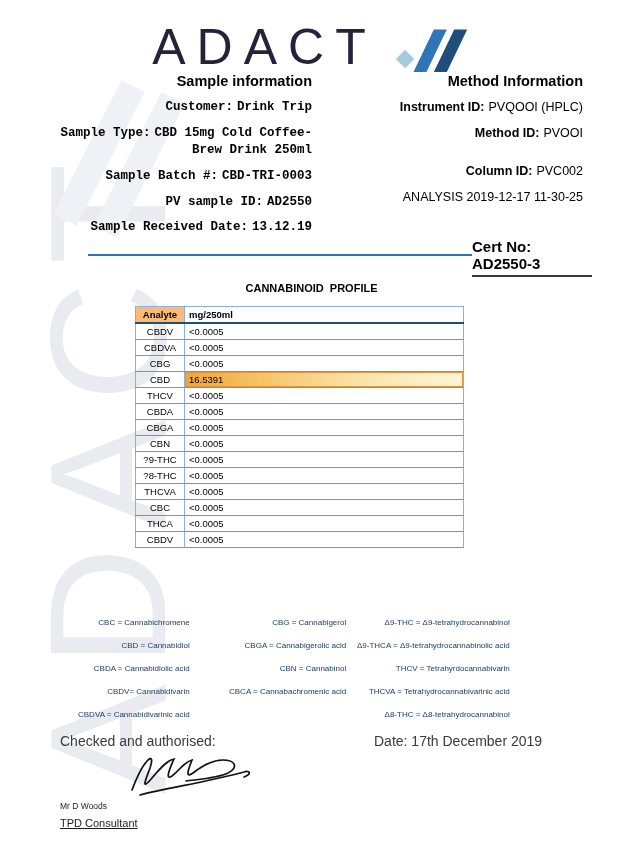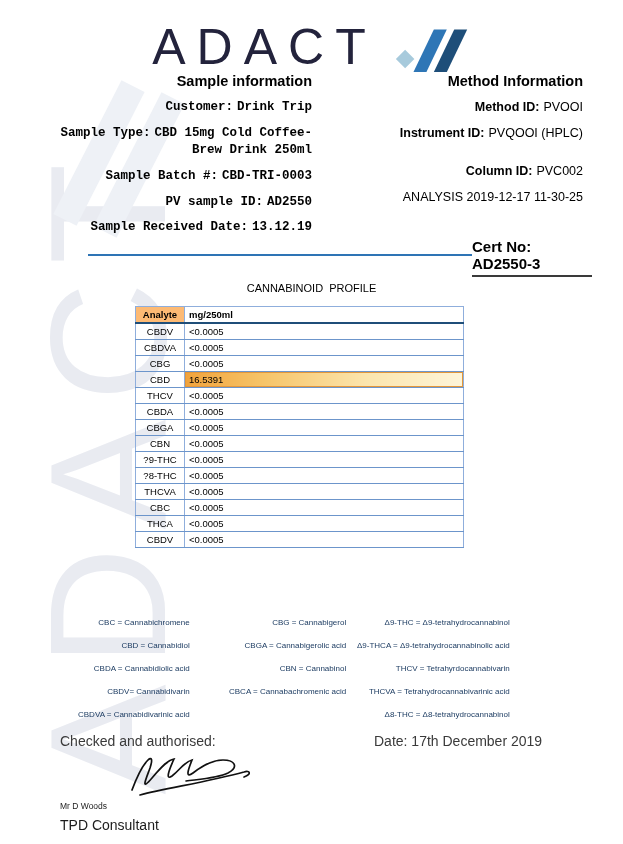--- a/index.html
+++ b/index.html
@@ -33,21 +33,21 @@
   .field .val { margin-left:4px; }
   .gap-above { margin-top:21px !important; }
   
   .divider { position:absolute; top:254px; left:88px; width:384px; height:2px;
              background:#2e74b5; z-index:1; }
   .cert-no { position:absolute; top:238px; left:472px; width:120px; z-index:1;
              font-size:15px; font-weight:bold; padding-bottom:3px;
              border-bottom:2px solid #3a3a3a; }
   
   .table-title { position:absolute; top:282px; left:0; width:623px; z-index:1;
-                 text-align:center; font-size:11px; font-weight:normal; white-space:pre; }
+                 text-align:center; font-size:11px; font-weight:bold; white-space:pre; }
   table.cbd { position:absolute; left:135px; top:306px; z-index:1;
               border-collapse:collapse; border:1px solid #8faedc; }
   table.cbd th, table.cbd td { font-size:9.5px; height:13px; padding:1px 4px; }
   th.analyte, td.analyte { width:40px; text-align:center; border-right:1px solid #8faedc; }
   th.value,  td.value  { width:270px; text-align:left; }
   table.cbd th { font-weight:bold; border-bottom:2px solid #1f4e79; }
   th.analyte { background:#fdba74; }
   table.cbd td { border-bottom:1px solid #6c95cb; }
   tr.highlight td.value {
     background:linear-gradient(90deg,#f1a33c 0%,#f6c468 28%,#fbe5ad 65%,#fdf5da 100%);
@@ -59,21 +59,21 @@
   .legend-col { position:absolute; top:16px;text-align:right; }
   .legend-col.c1 { left:78px; }
   .legend-col.c2 { left:229px; }
   .legend-col.c3 { left:357px; }
   .legend-col p { margin:0 0 13px; line-height:10px; }
   
   .checked { position:absolute; left:60px;  top:733px; font-size:14px; color:#3a3a3a; z-index:1; }
   .date    { position:absolute; left:374px; top:733px; font-size:14px; color:#3a3a3a; z-index:1; }
   .signature { position:absolute; left:122px; top:748px; z-index:1; }
   .signer-name { position:absolute; left:60px; top:801px; font-size:8.5px; color:#1c1c1c; z-index:1; }
-  .signer-role { position:absolute; left:60px; top:817px; font-size:14px; color:#1c1c1c; z-index:1; }
+  .signer-role { position:absolute; left:60px; top:817px; font-size:11px; color:#1c1c1c; z-index:1;text-decoration:underline; }
 </style>
 </head>
 <body>
 
 <div class="page">
 
   <div class="watermark">ADACT</div>
   <div class="wm-slash s1"></div>
   <div class="wm-slash s2"></div>
 
@@ -99,23 +99,23 @@
         <p class="field"><span class="lbl">PV sample ID:</span><span class="val">AD2550</span></p>
 
         <p class="field"><span class="lbl">Sample Received Date:</span><span class="val">13.12.19</span></p>
       </div>
   </section>
 
   <section class="info method layer">
     <h2>Method Information</h2>
     <div>
 
+        <p class="field"><span class="lbl">Instrument ID:</span><span class="val">PVQOOI (HPLC)</span></p>
+
         <p class="field"><span class="lbl">Method ID:</span><span class="val">PVOOI</span></p>
-
-        <p class="field"><span class="lbl">Instrument ID:</span><span class="val">PVQOOI (HPLC)</span></p>
 
         <p class="field gap-above"><span class="lbl">Column ID:</span><span class="val">PVC002</span></p>
 
 
         <p class="field"><span class="lbl"></span><span class="val">ANALYSIS 2019-12-17 11-30-25</span></p>
       </div>
   </section>
 
   <div class="divider"></div>
   <div class="cert-no">Cert No: AD2550-3</div>

